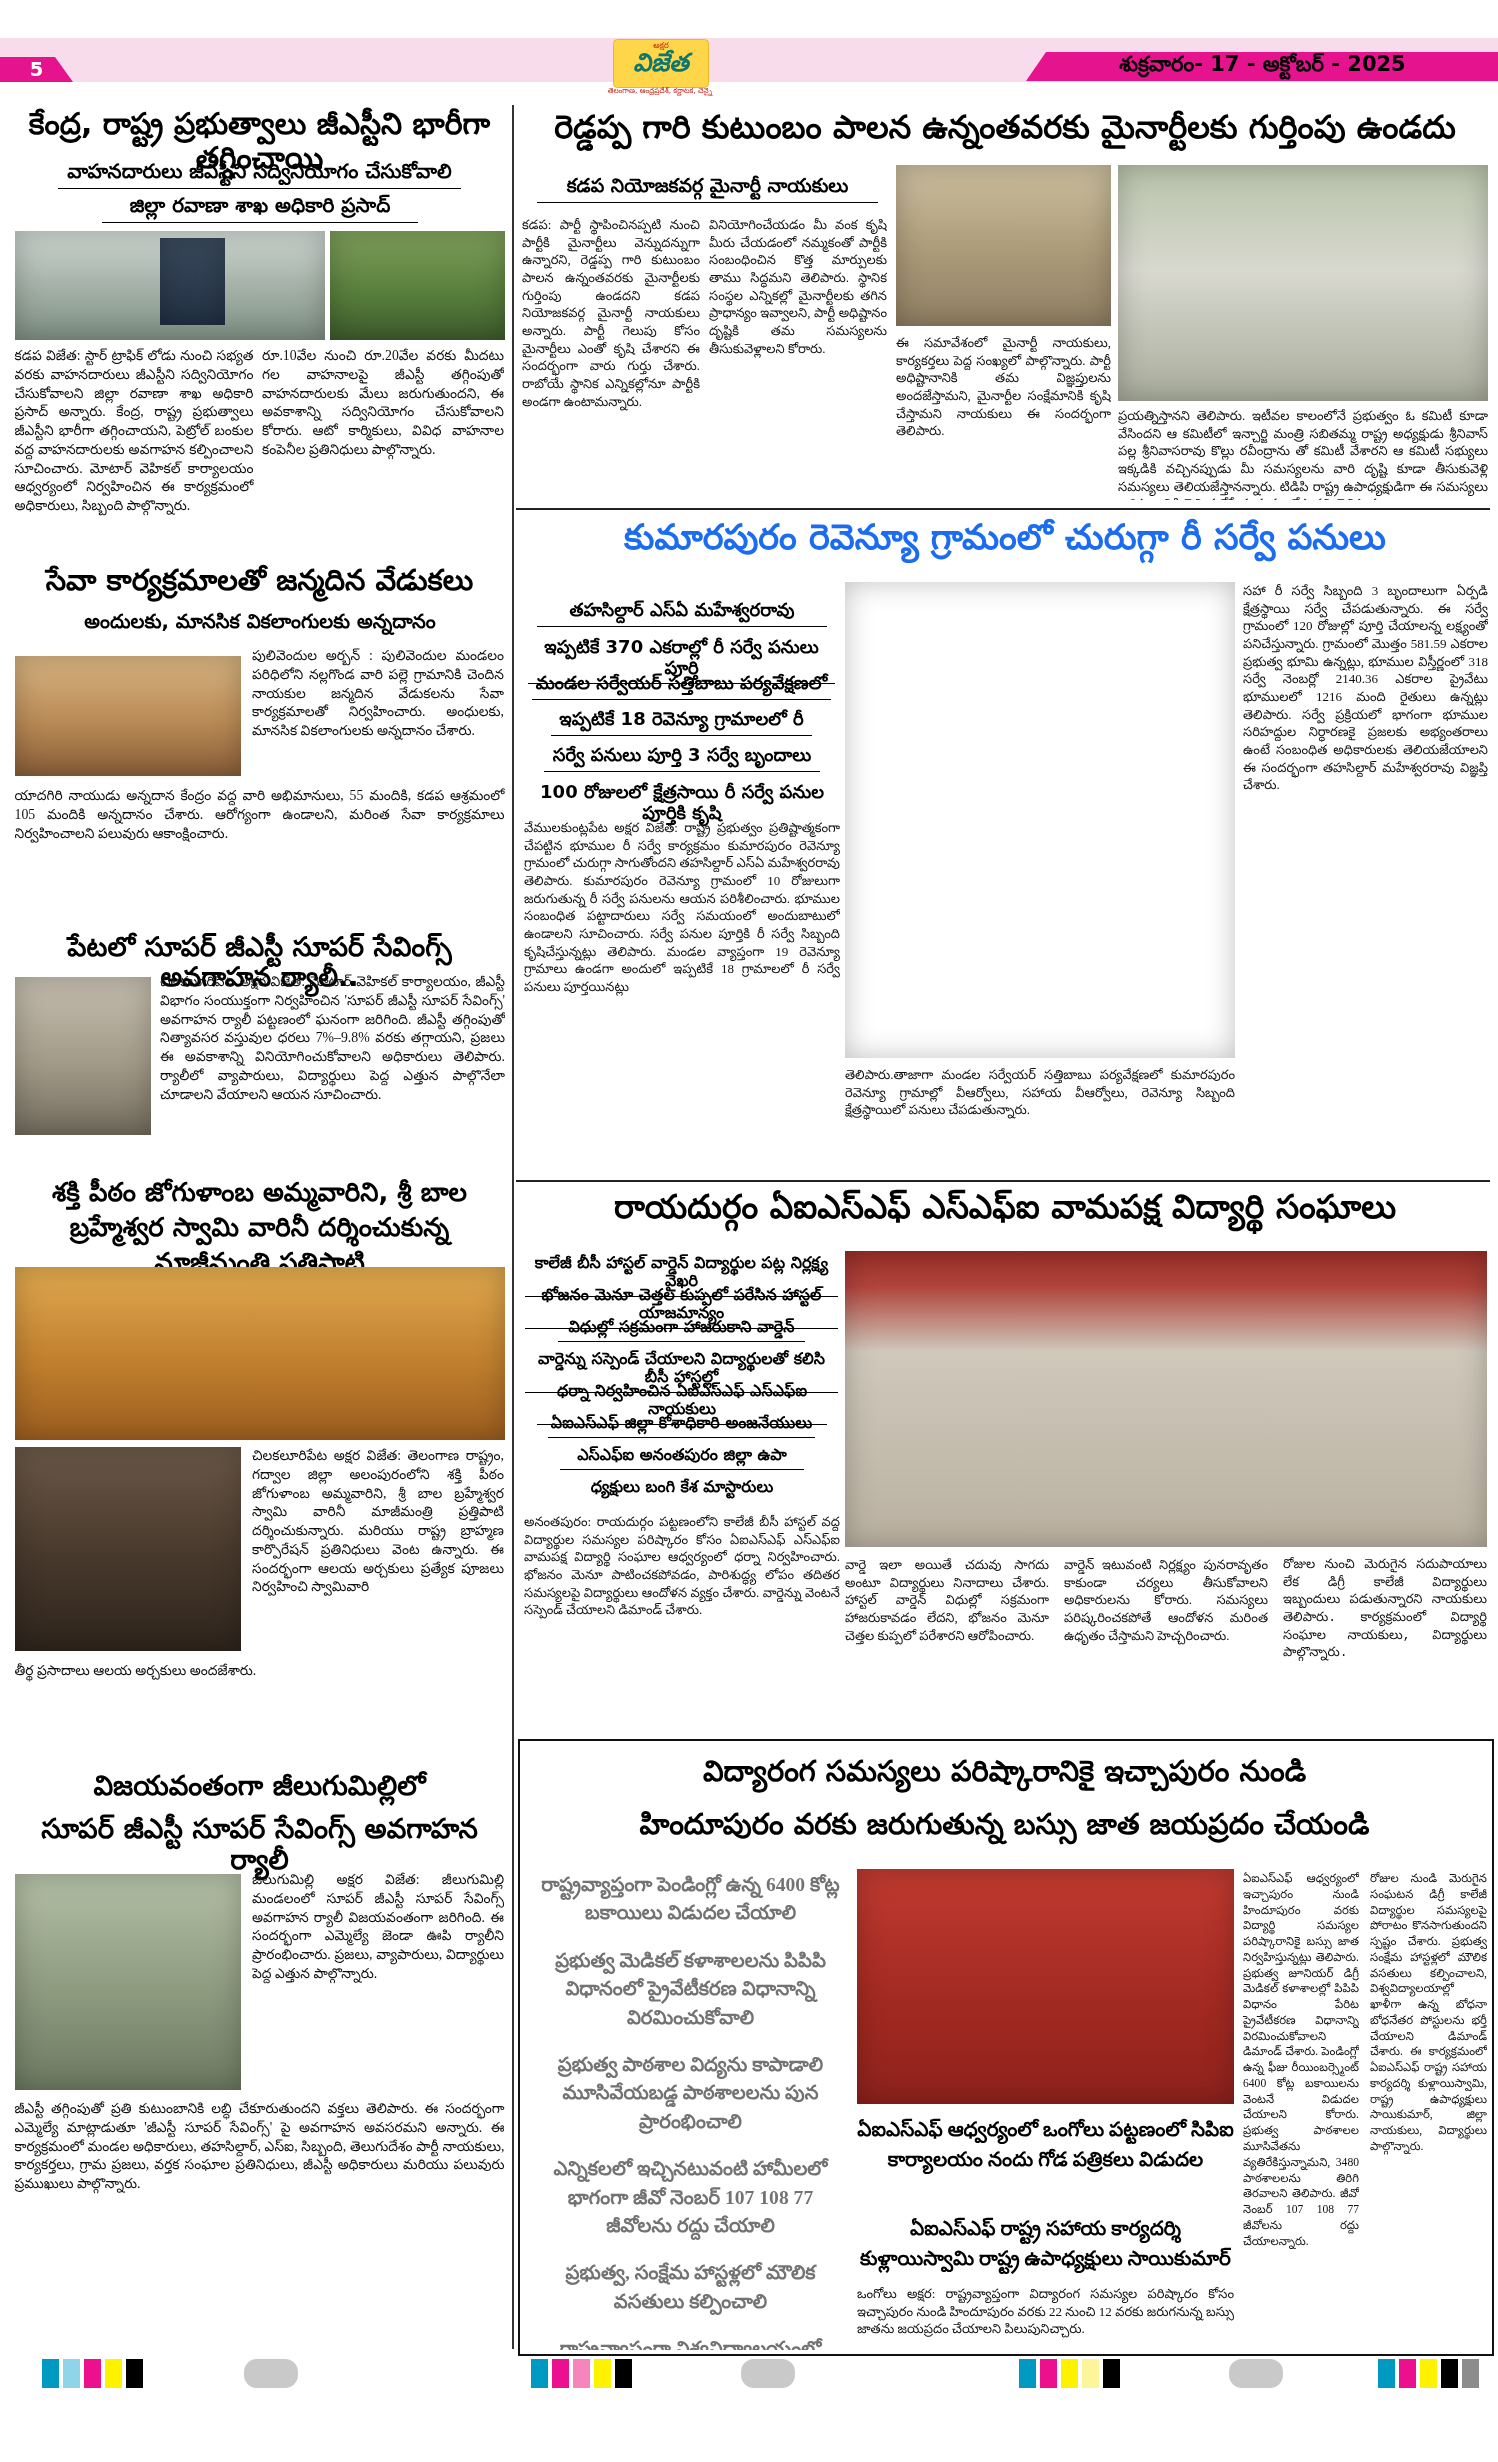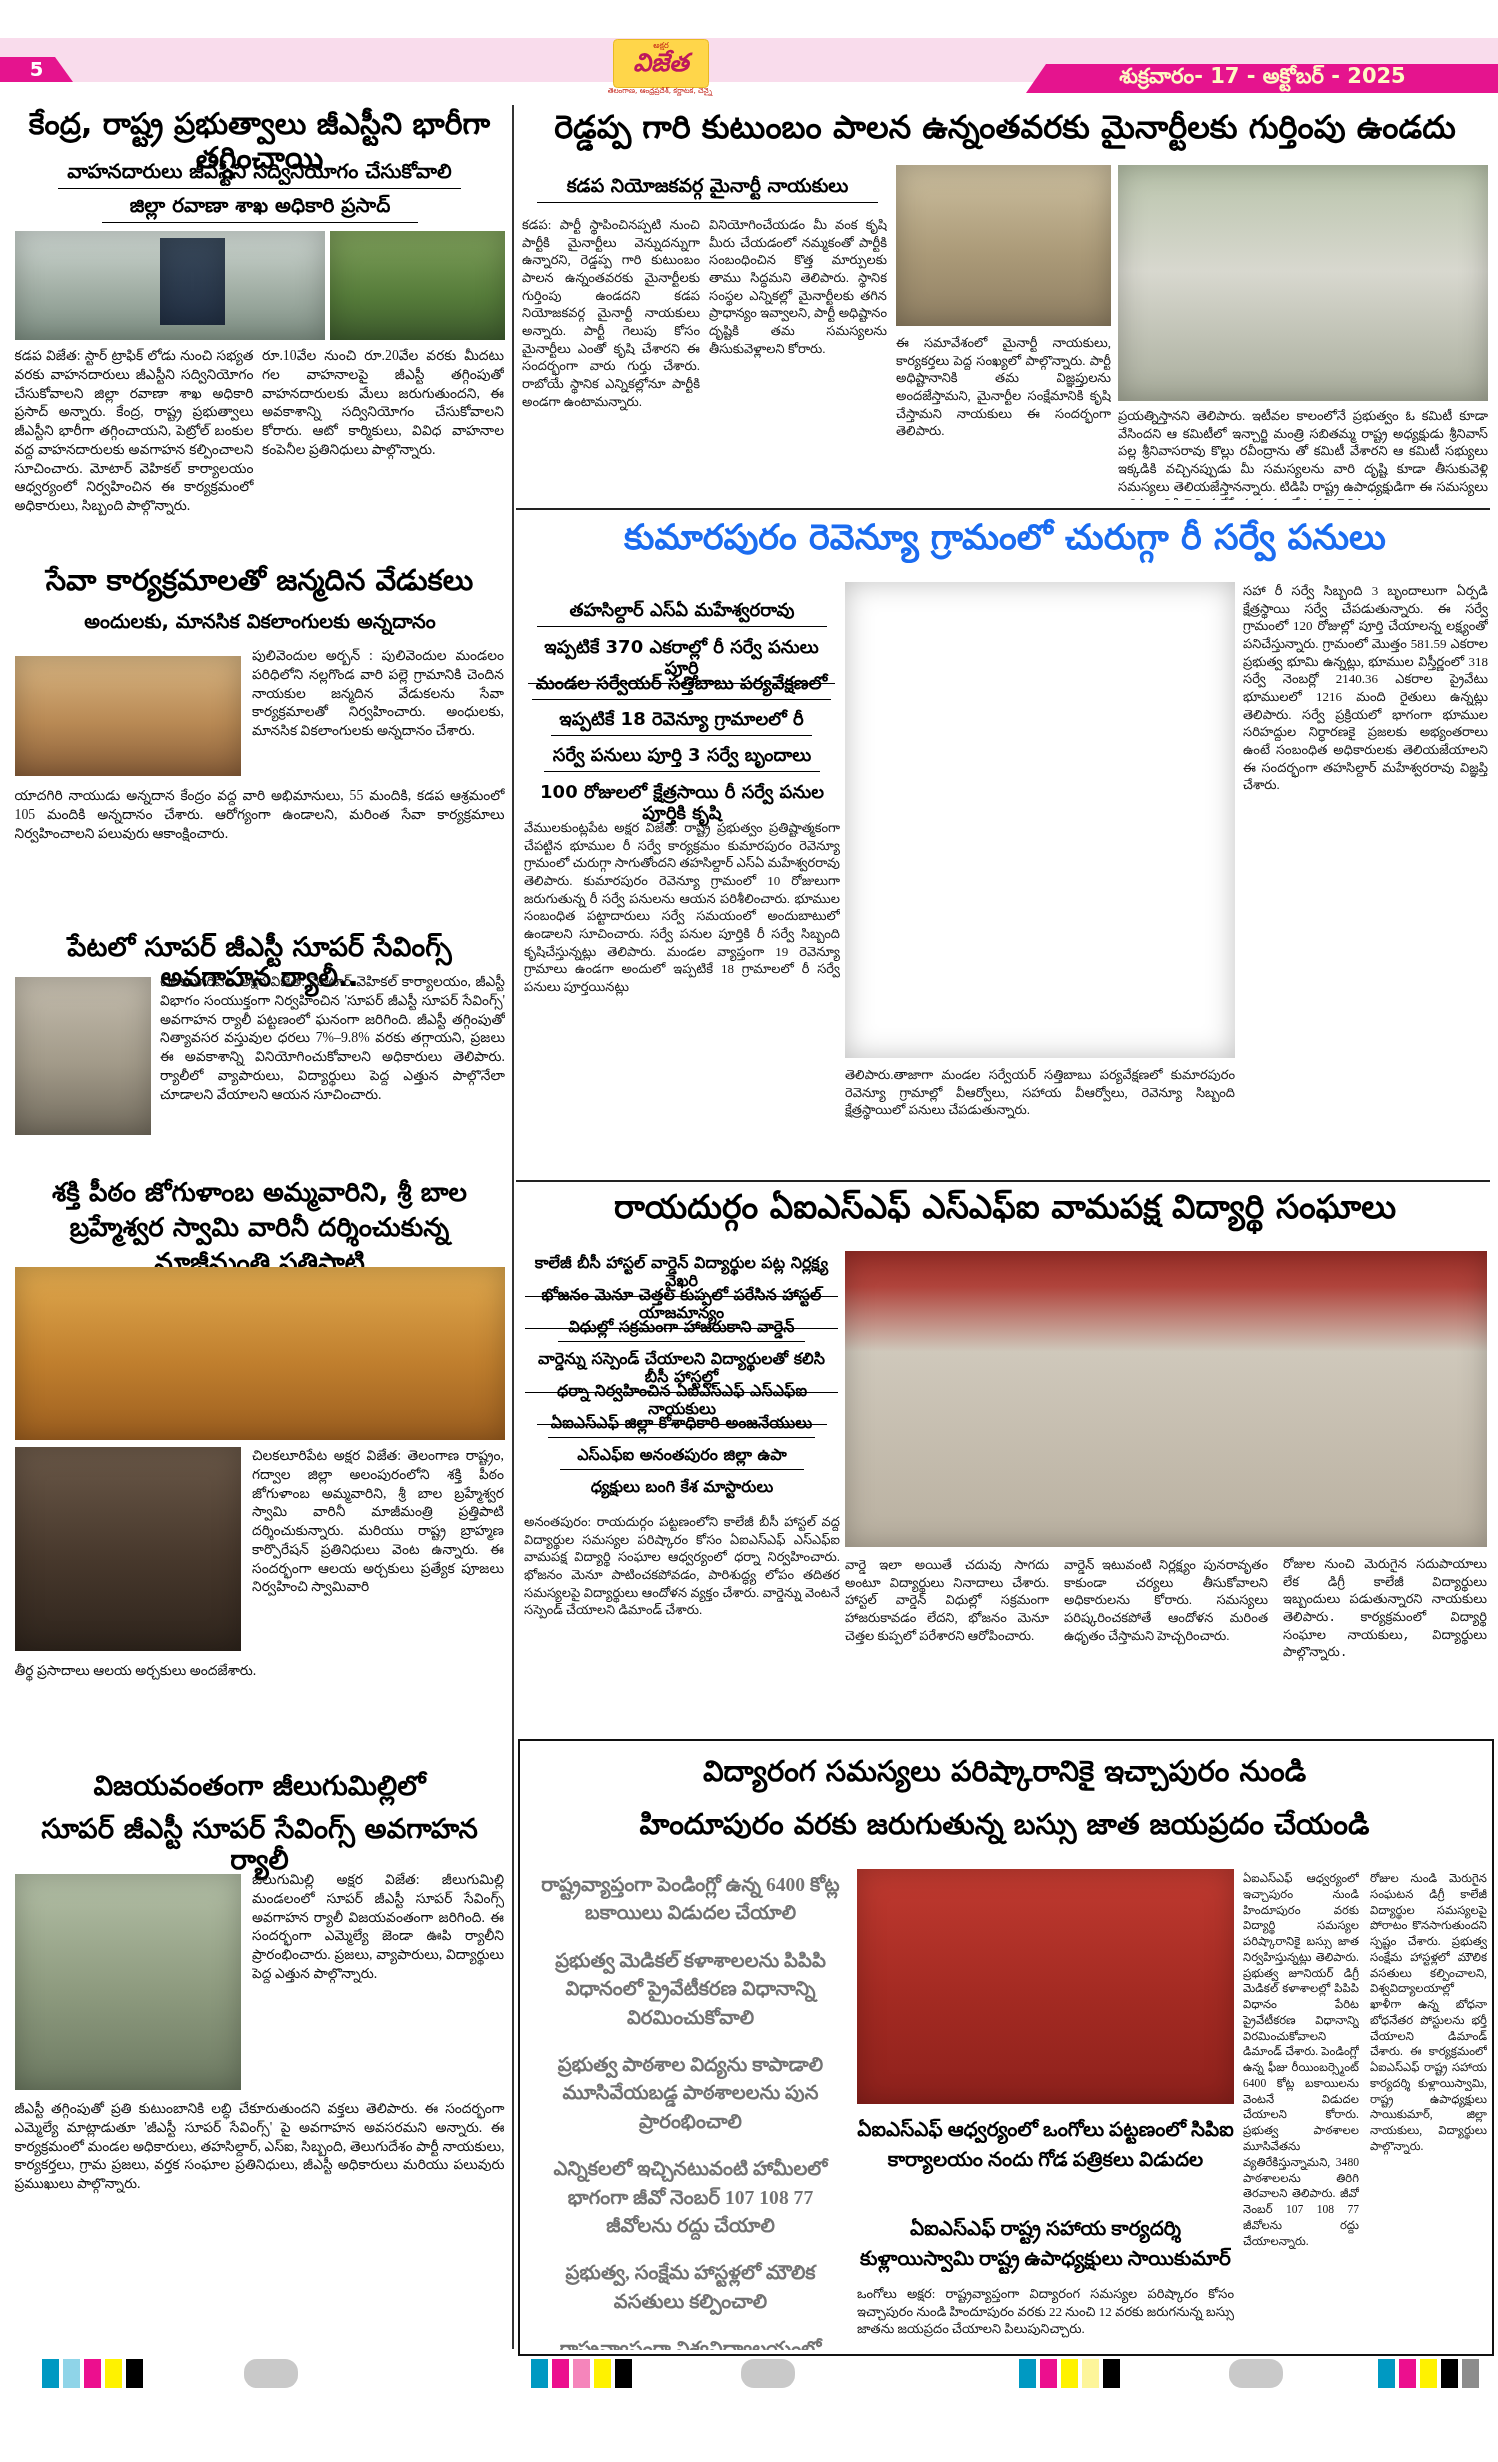--- a/index.html
+++ b/index.html
@@ -25,26 +25,26 @@
               radial-gradient(circle at 50% 32%,#8a6a4e 9%,rgba(0,0,0,0) 10%),
               linear-gradient(180deg,#cab globally 0%,#c9b79a 0%,#b5a185 100%);}
   .ph-students{background:linear-gradient(180deg,#9c2f28 0%,#b0443c 12%,#cfc8bb 34%,#b9b0a0 100%);}
   .ph-aisf{background:linear-gradient(180deg,#c03a30 0%,#a32a22 55%,#8e211c 100%);}
   .rule-h{background:#222;height:1.5px;}
   .rule-v{background:#333;width:1.5px;}
   .pinkband{background:#f9dcec;}
   .magenta{background:#e5148e;}
   .pagebox{color:#fff;font-family:"DejaVu Sans",sans-serif;font-weight:bold;font-size:19.6px;
            display:flex;align-items:center;justify-content:center;}
-  .datebox{color:#fef9c3;font-family:"DejaVu Sans",sans-serif;font-weight:bold;font-size:21px;
+  .datebox{color:#000000;font-family:"DejaVu Sans",sans-serif;font-weight:bold;font-size:21px;
            display:flex;align-items:center;justify-content:center;
-           clip-path:polygon(20px 0,100% 0,100% 100%,0 100%);margin-top:12px;}
+           clip-path:polygon(20px 0,100% 0,100% 100%,0 100%);}
   .logo{background:#ffd64a;border:1.5px solid #e8b923;border-radius:4.4px;text-align:center;overflow:hidden;}
   .logo .small{color:#c22016;font-size:8px;font-family:"DejaVu Sans",sans-serif;line-height:1.1;}
-  .logo .big{color:#be185d;font-size:25px;font-weight:bold;font-family:"DejaVu Sans",sans-serif;
+  .logo .big{color:#0f766e;font-size:25px;font-weight:bold;font-family:"DejaVu Sans",sans-serif;
              font-style:italic;line-height:1.0;}
   .logofoot{color:#c22016;font-size:7.3px;text-align:center;font-family:"DejaVu Sans",sans-serif;}
   .demand{font-family:"Liberation Serif",serif;font-weight:bold;font-size:19.6px;line-height:1.45;
           text-align:center;color:#737373;margin-bottom:19px;}
   .boxed{border:2.2px solid #111;}
   .cbar{width:17.4px;height:29px;margin-right:3.6px;display:inline-block;}
   .cgroup{display:flex;}
   .pill{background:#c9c9c9;border-radius:13px;width:54px;height:29px;}
   .capbold{font-family:"Liberation Serif",serif;font-weight:bold;text-align:center;color:#000;line-height:1.5;}
 </style>

